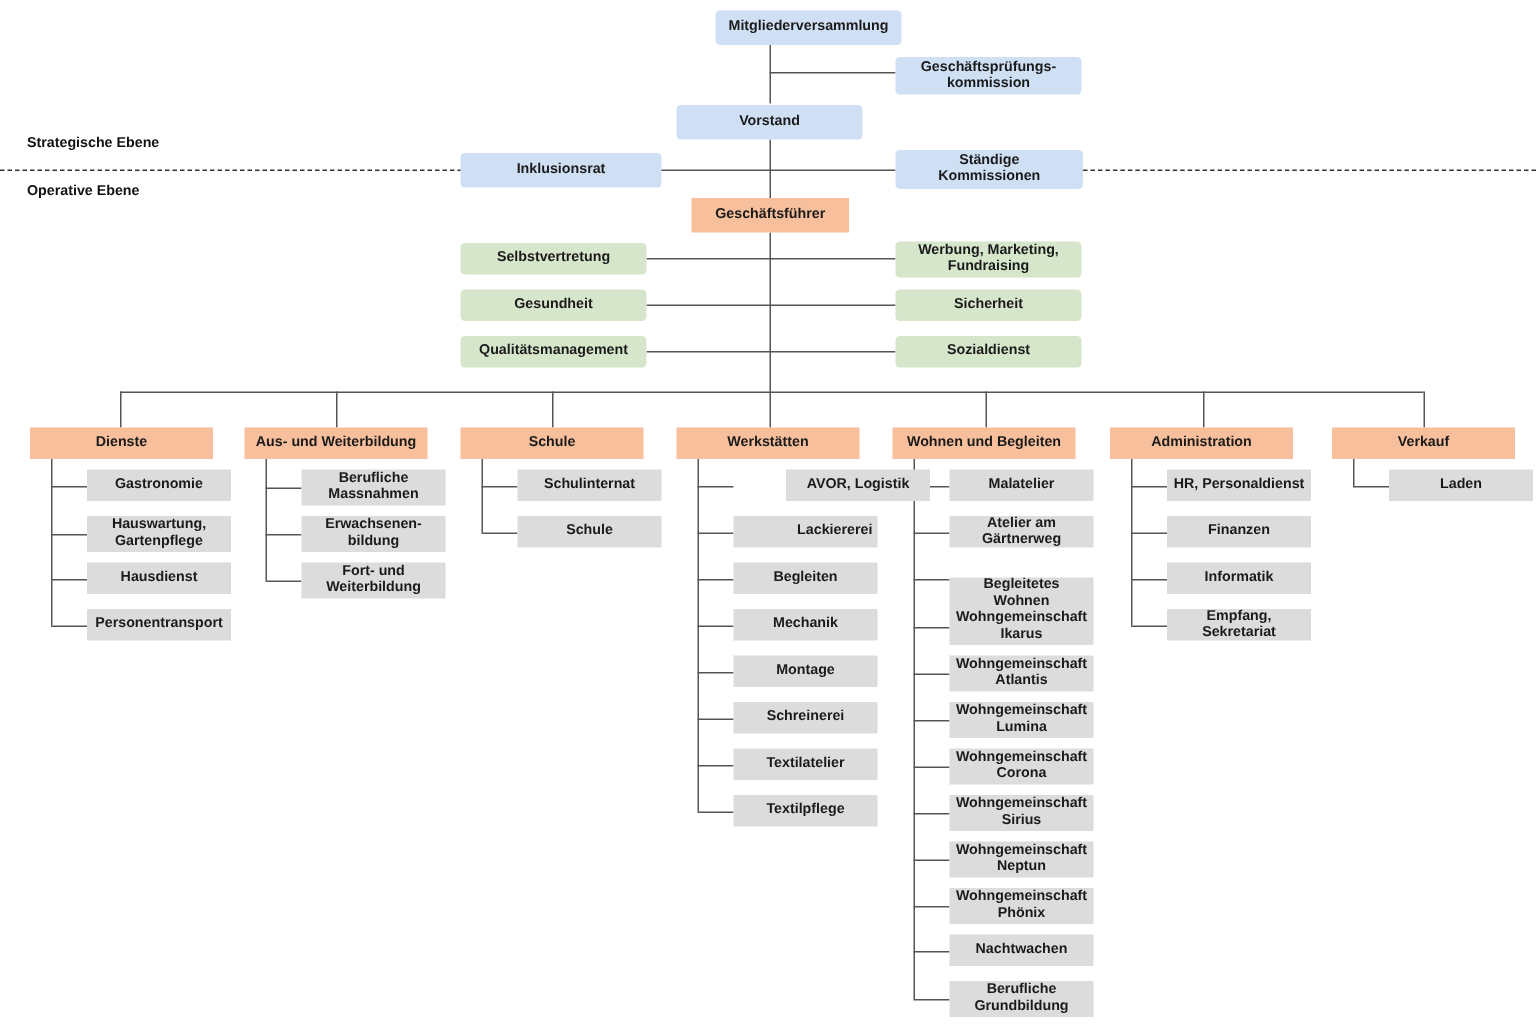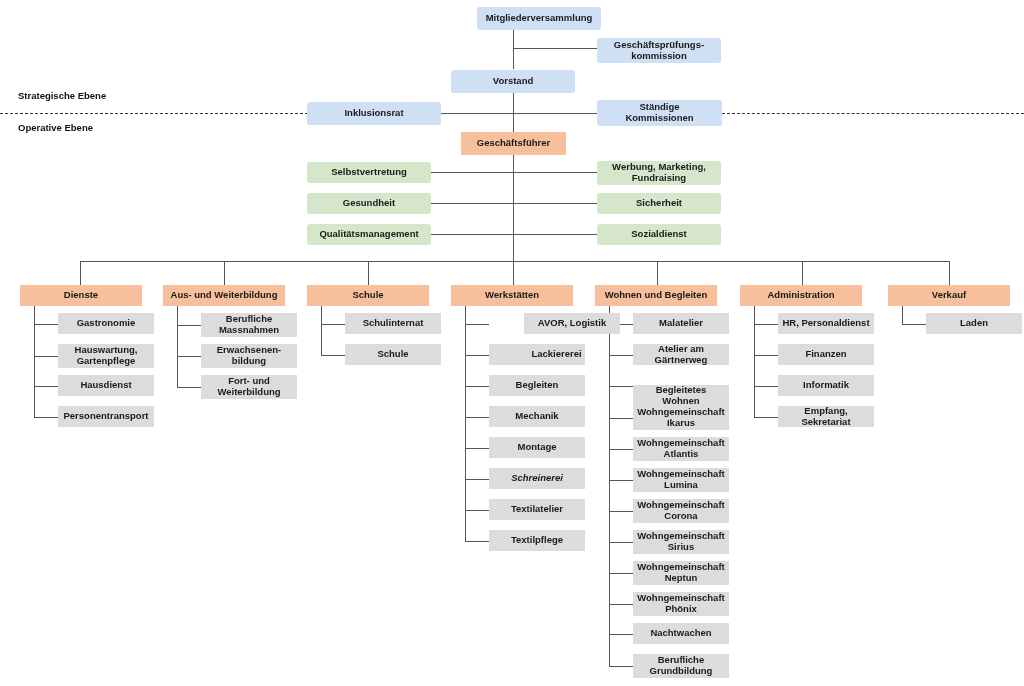--- a/index.html
+++ b/index.html
@@ -127,21 +127,21 @@
       <div class="node grey" style="left: 489px; top: 313px; width: 96px; height: 21px; margin-left: 35px;">AVOR, Logistik</div>
       <div class="ln h" style="left: 465px; top: 355px; width: 24px;"></div>
       <div class="node grey" style="left: 489px; top: 344px; width: 96px; height: 21px; padding-left: 42px;">Lackiererei</div>
       <div class="ln h" style="left: 465px; top: 386px; width: 24px;"></div>
       <div class="node grey" style="left: 489px; top: 375px; width: 96px; height: 21px;">Begleiten</div>
       <div class="ln h" style="left: 465px; top: 417px; width: 24px;"></div>
       <div class="node grey" style="left: 489px; top: 406px; width: 96px; height: 21px;">Mechanik</div>
       <div class="ln h" style="left: 465px; top: 448px; width: 24px;"></div>
       <div class="node grey" style="left: 489px; top: 437px; width: 96px; height: 21px;">Montage</div>
       <div class="ln h" style="left: 465px; top: 479px; width: 24px;"></div>
-      <div class="node grey" style="left: 489px; top: 468px; width: 96px; height: 21px; font-style: italic;">Schreinerei</div>
+      <div class="node grey" style="left: 489px; top: 468px; width: 96px; height: 21px;">Schreinerei</div>
       <div class="ln h" style="left: 465px; top: 510px; width: 24px;"></div>
       <div class="node grey" style="left: 489px; top: 499px; width: 96px; height: 21px;">Textilatelier</div>
       <div class="ln h" style="left: 465px; top: 541px; width: 24px;"></div>
       <div class="node grey" style="left: 489px; top: 530px; width: 96px; height: 21px;">Textilpflege</div>
       <div class="node orange-head" style="left: 595px; top: 285px; width: 122px; height: 21px;">Wohnen und Begleiten</div>
       <div class="ln v" style="left: 609px; top: 306px; height: 360px;"></div>
       <div class="ln h" style="left: 609px; top: 324px; width: 24px;"></div>
       <div class="node grey" style="left: 633px; top: 313px; width: 96px; height: 21px;">Malatelier</div>
       <div class="ln h" style="left: 609px; top: 355px; width: 24px;"></div>
       <div class="node grey" style="left: 633px; top: 344px; width: 96px; height: 21px;">Atelier am Gärtnerweg</div>

